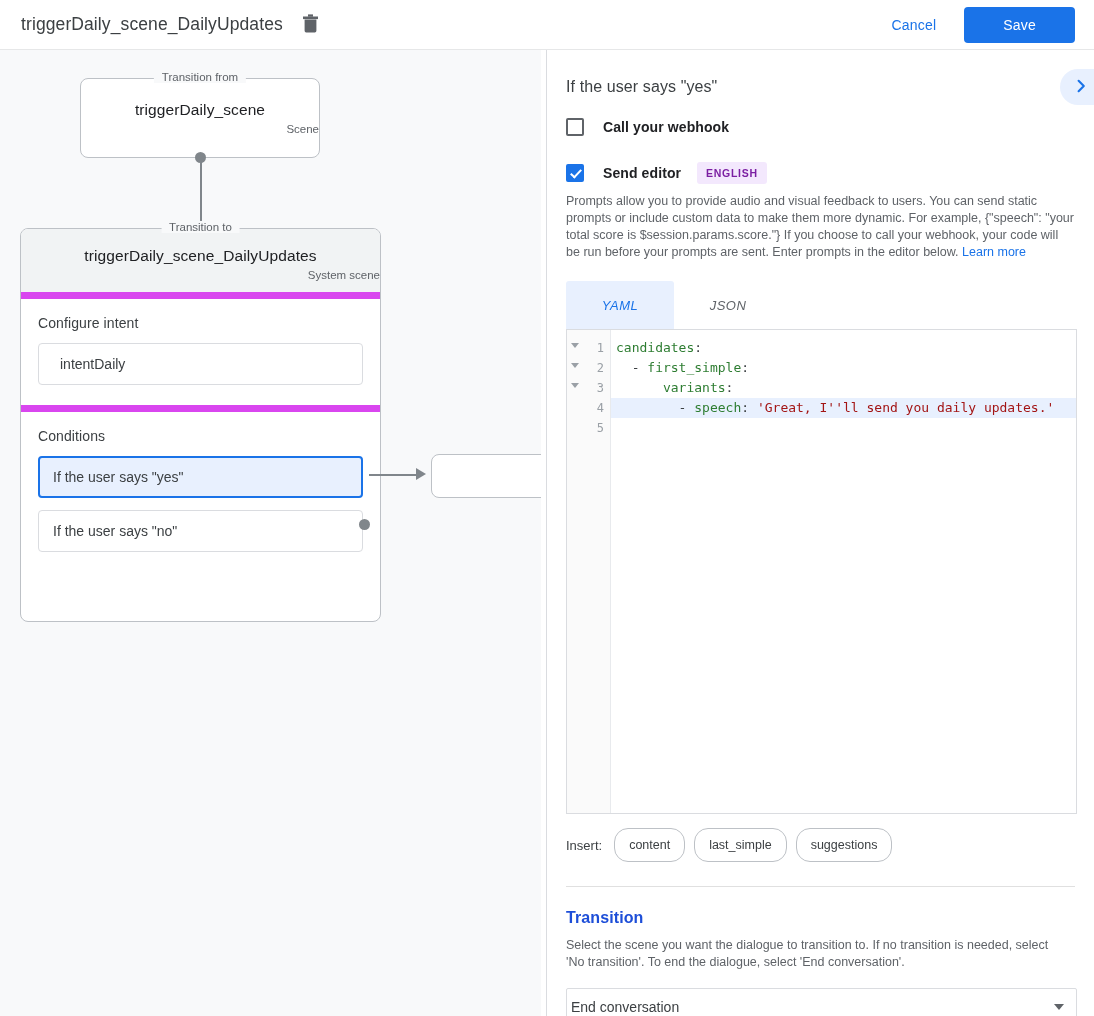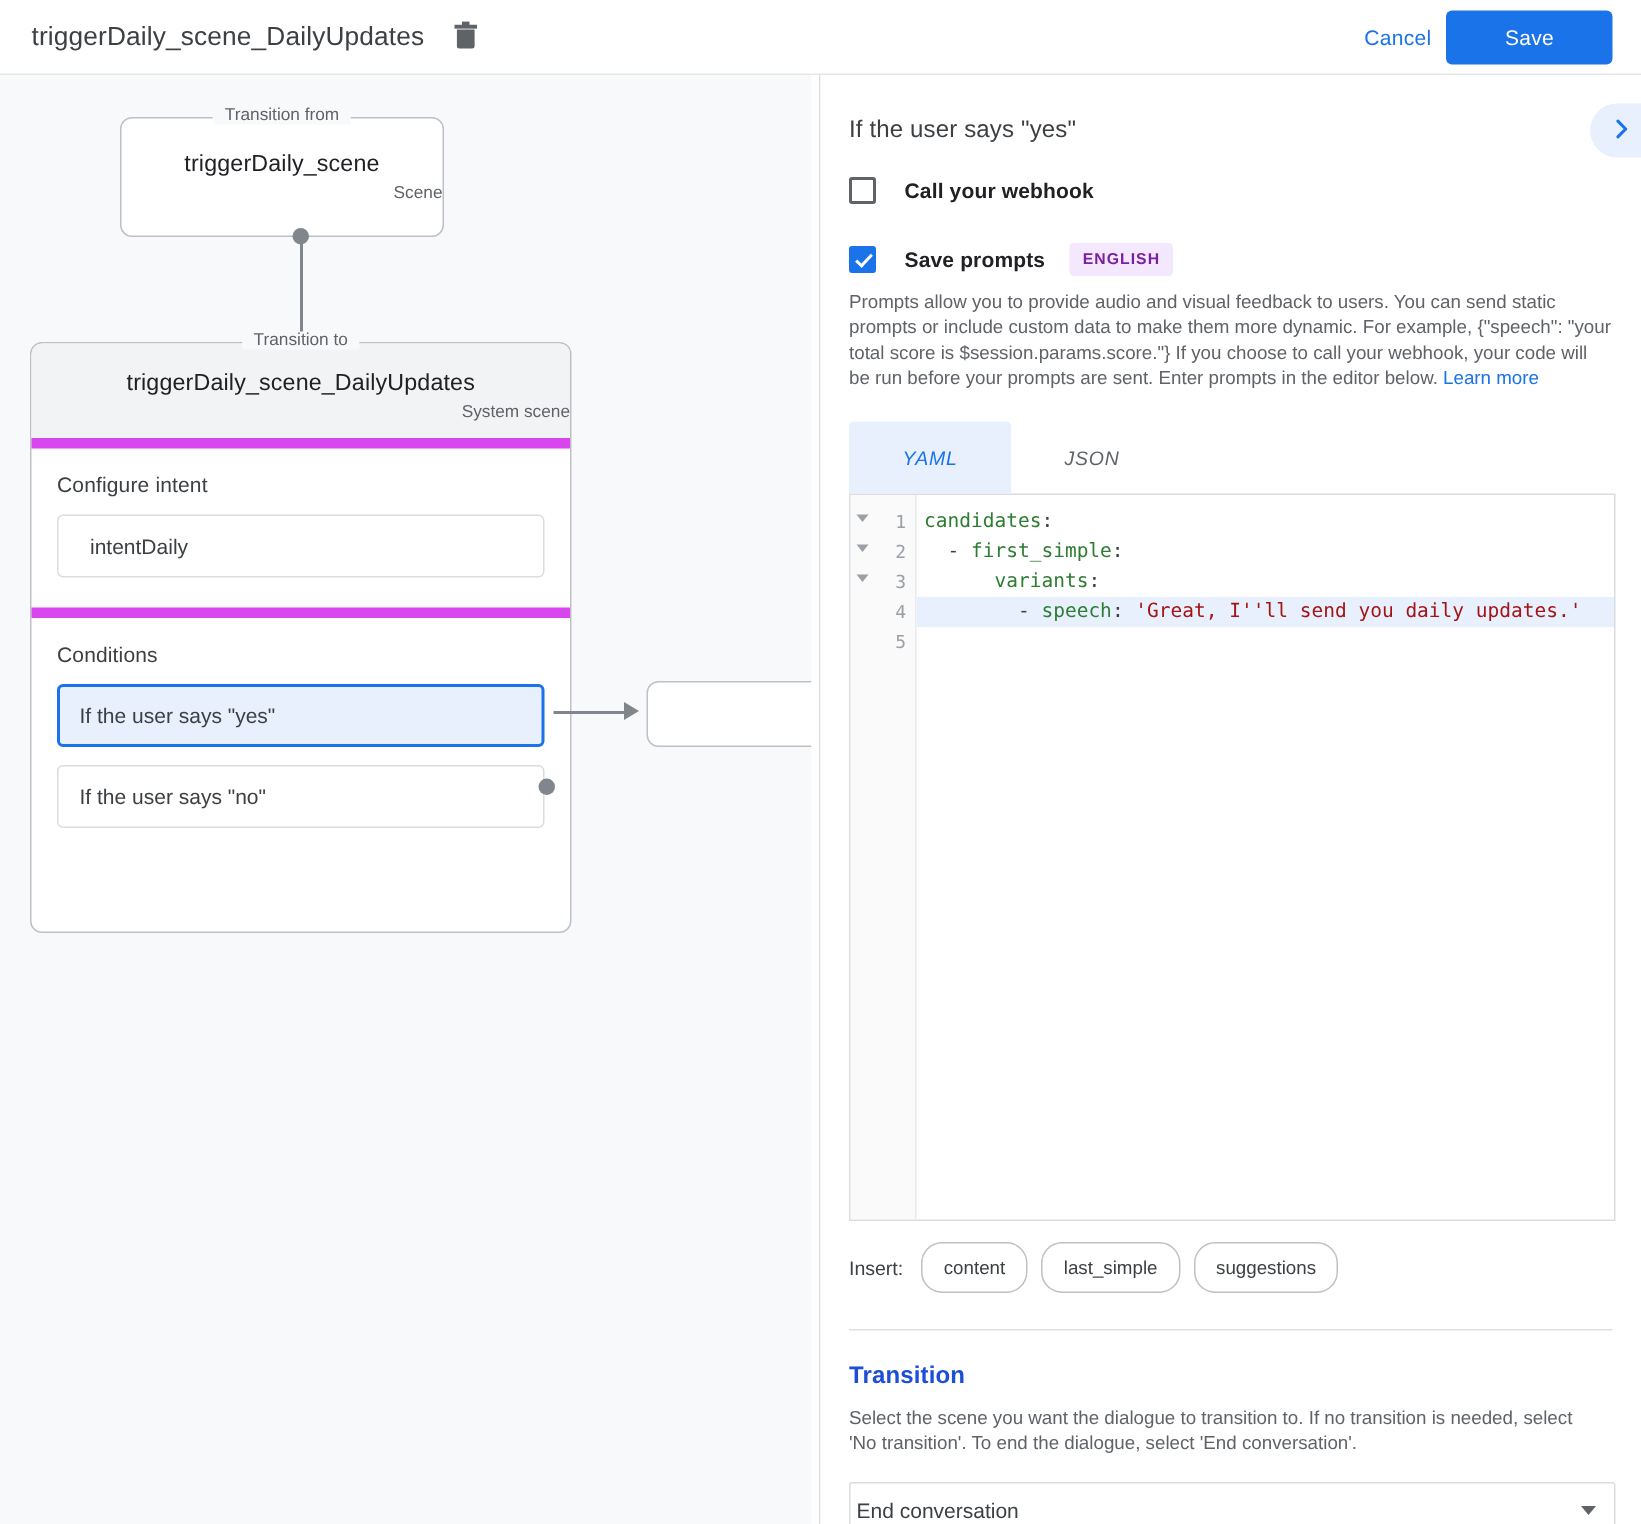--- a/index.html
+++ b/index.html
@@ -29,21 +29,21 @@
     white-space: nowrap;
   }
   .trash-btn {
     margin-left: 14px;
     width: 28px; height: 28px;
     display: flex; align-items: center; justify-content: center;
     cursor: pointer; border-radius: 50%;
     background: transparent; border: none; padding: 0;
   }
   .topbar-right {
-    margin-left: auto; display: flex; align-items: center; gap: 0;
+    margin-left: auto; display: flex; align-items: center; gap: 18px;
     margin-right: 19px;
   }
   .cancel-link {
     color: #1a73e8; font-size: 14px; font-weight: 500;
     cursor: pointer; background: none; border: none;
     padding: 8px 10px; border-radius: 4px; letter-spacing: .2px;
   }
   .save-btn {
     background: #1a73e8; color: #ffffff;
     font-size: 14px; font-weight: 500; letter-spacing: .2px;
@@ -85,21 +85,21 @@
   }
   .node-title {
     font-size: 15.5px; color: #202124;
     text-align: center; letter-spacing: .1px;
   }
   .node-sub {
     font-size: 11.5px; color: #5f6368;
     text-align: right; margin-top: 4px;
   }
 
-  #node-from { left: 80px; top: 28px; width: 216px; height: 80px; }
+  #node-from { left: 80px; top: 28px; width: 240px; height: 80px; }
   #node-from .node-title { margin-top: 22px; }
 
   #node-to {
     left: 20px; top: 178px; width: 361px; height: 394px;
     background: #ffffff;
   }
   #node-to .node-legend { background: #f8f9fa; }
   .node-to-head {
     background: #f1f3f4;
     border-radius: 7px 7px 0 0;
@@ -404,21 +404,21 @@
         </span>
       </button>
 
       <div class="checkrow webhook">
         <div class="cb"></div>
         <div class="check-label">Call your webhook</div>
       </div>
 
       <div class="checkrow prompts">
         <div class="cb checked"></div>
-        <div class="check-label">Save prompts</div>
+        <div class="check-label">Send editor</div>
         <div class="lang-badge">ENGLISH</div>
       </div>
 
       <div class="desc">
         <span>Prompts allow you to provide audio and visual feedback to users. You can send static prompts or include custom data to make them more dynamic. For example, {"speech": "your total score is $session.params.score."} If you choose to call your webhook, your code will be run before your prompts are sent. Enter prompts in the editor below. </span><span class="learn-more">Learn more</span>
       </div>
 
       <div class="tabs">
         <div class="tab active">YAML</div>
         <div class="tab">JSON</div>

